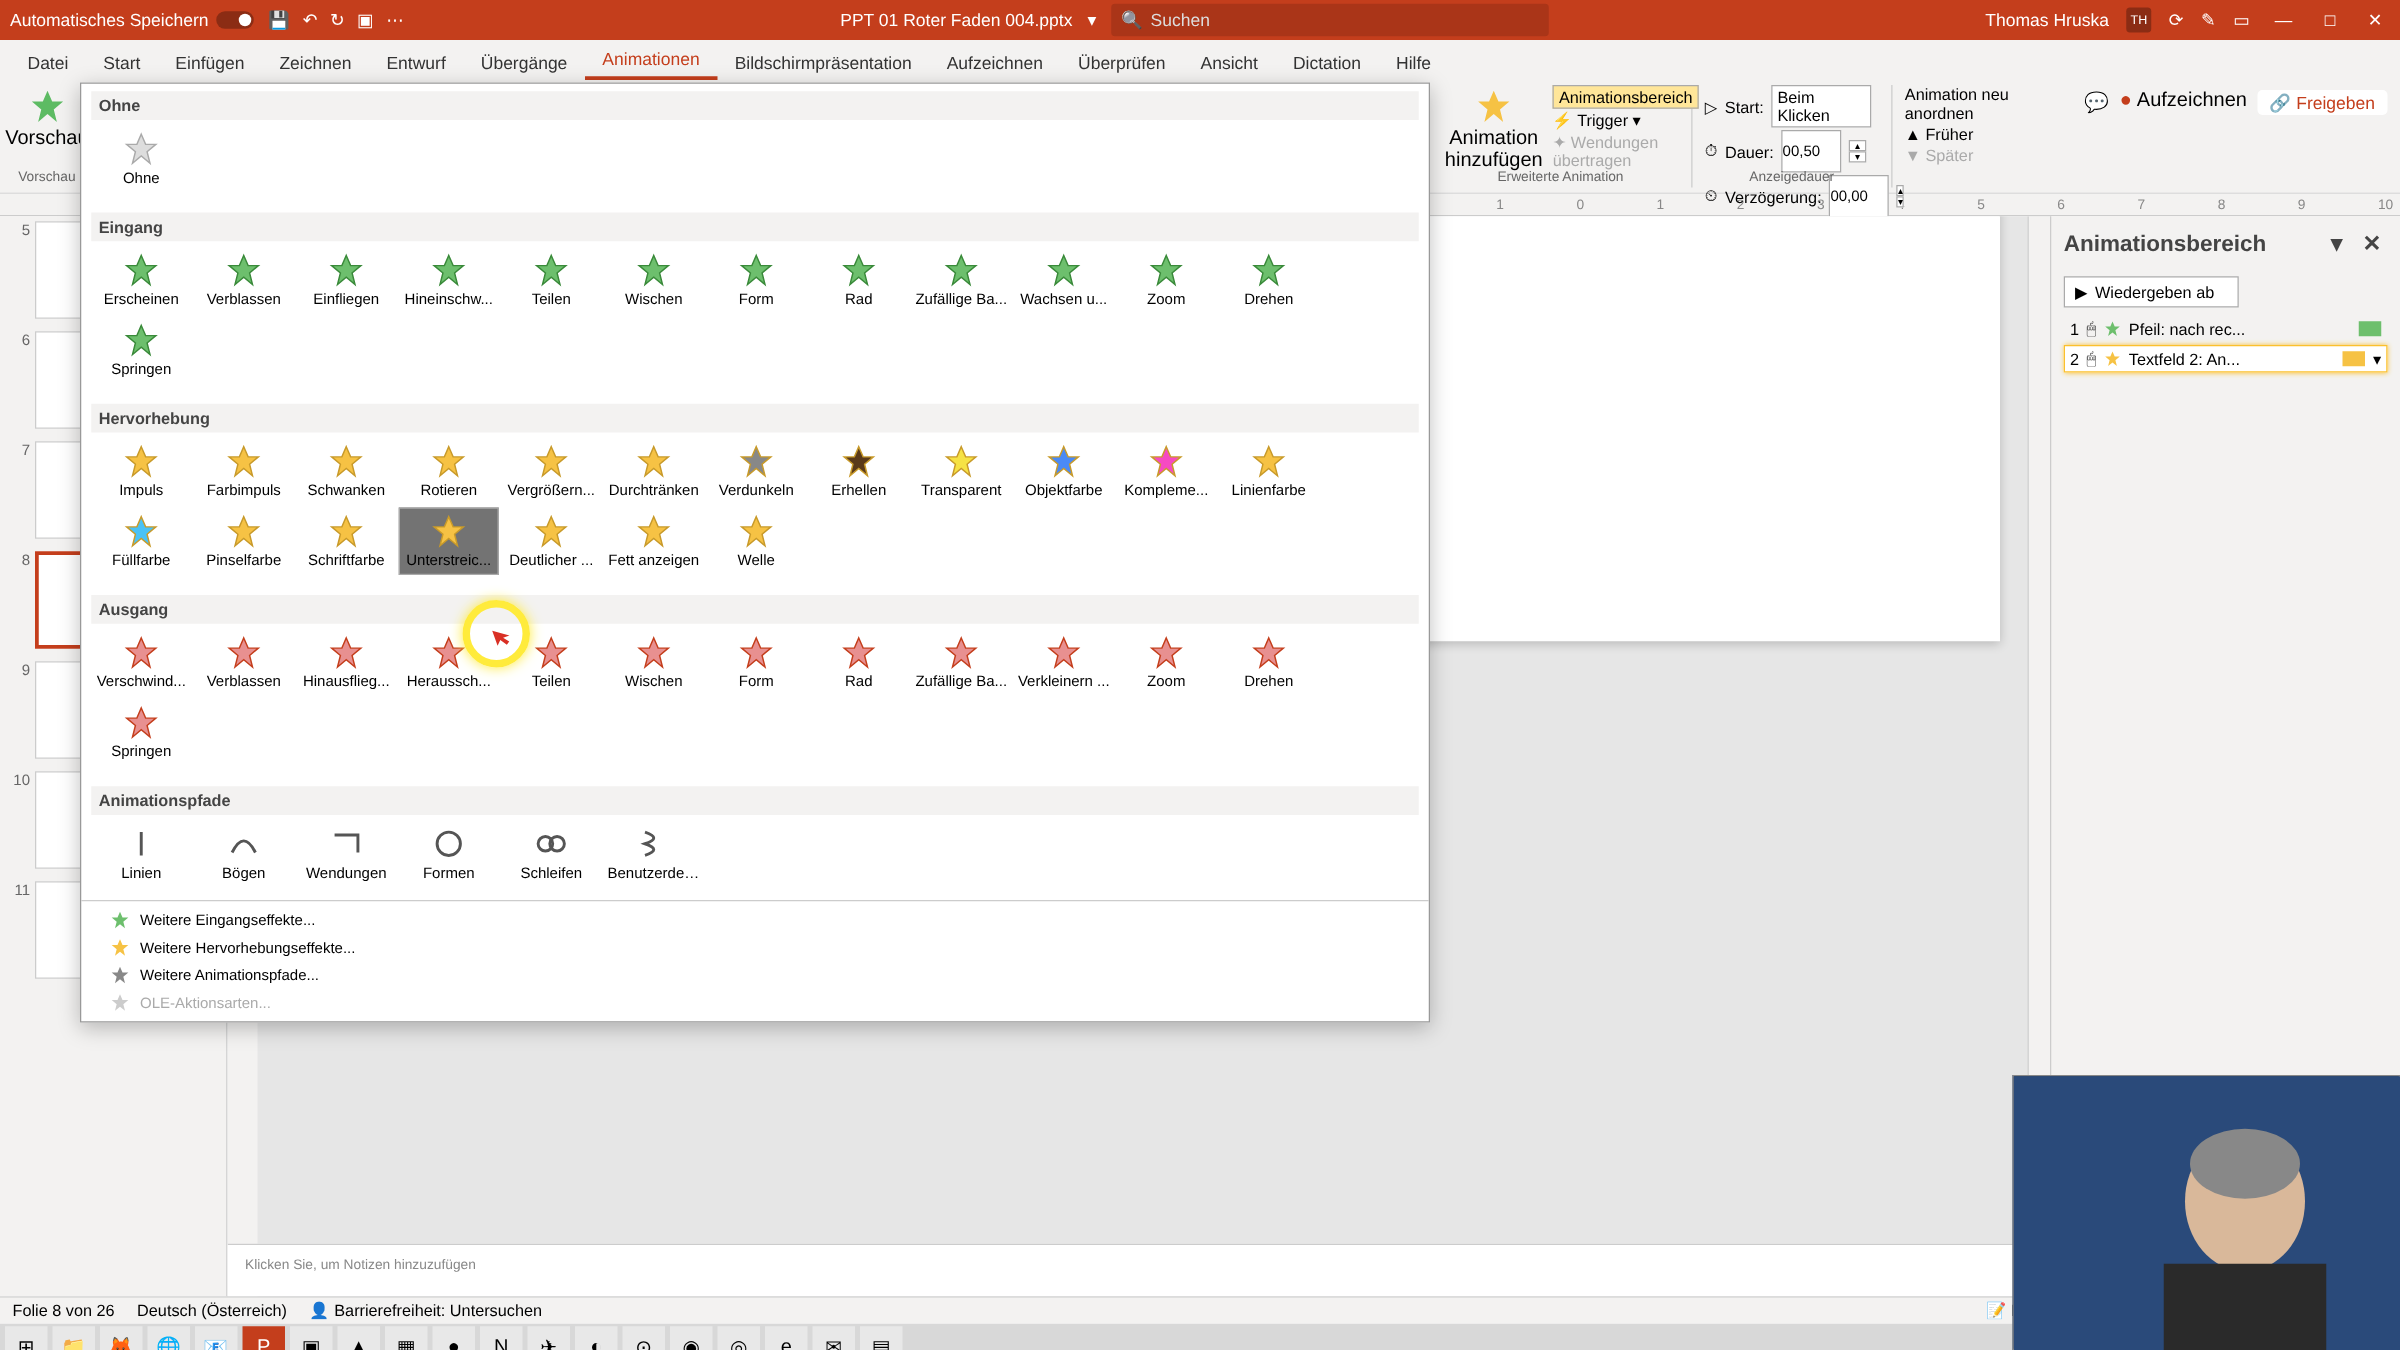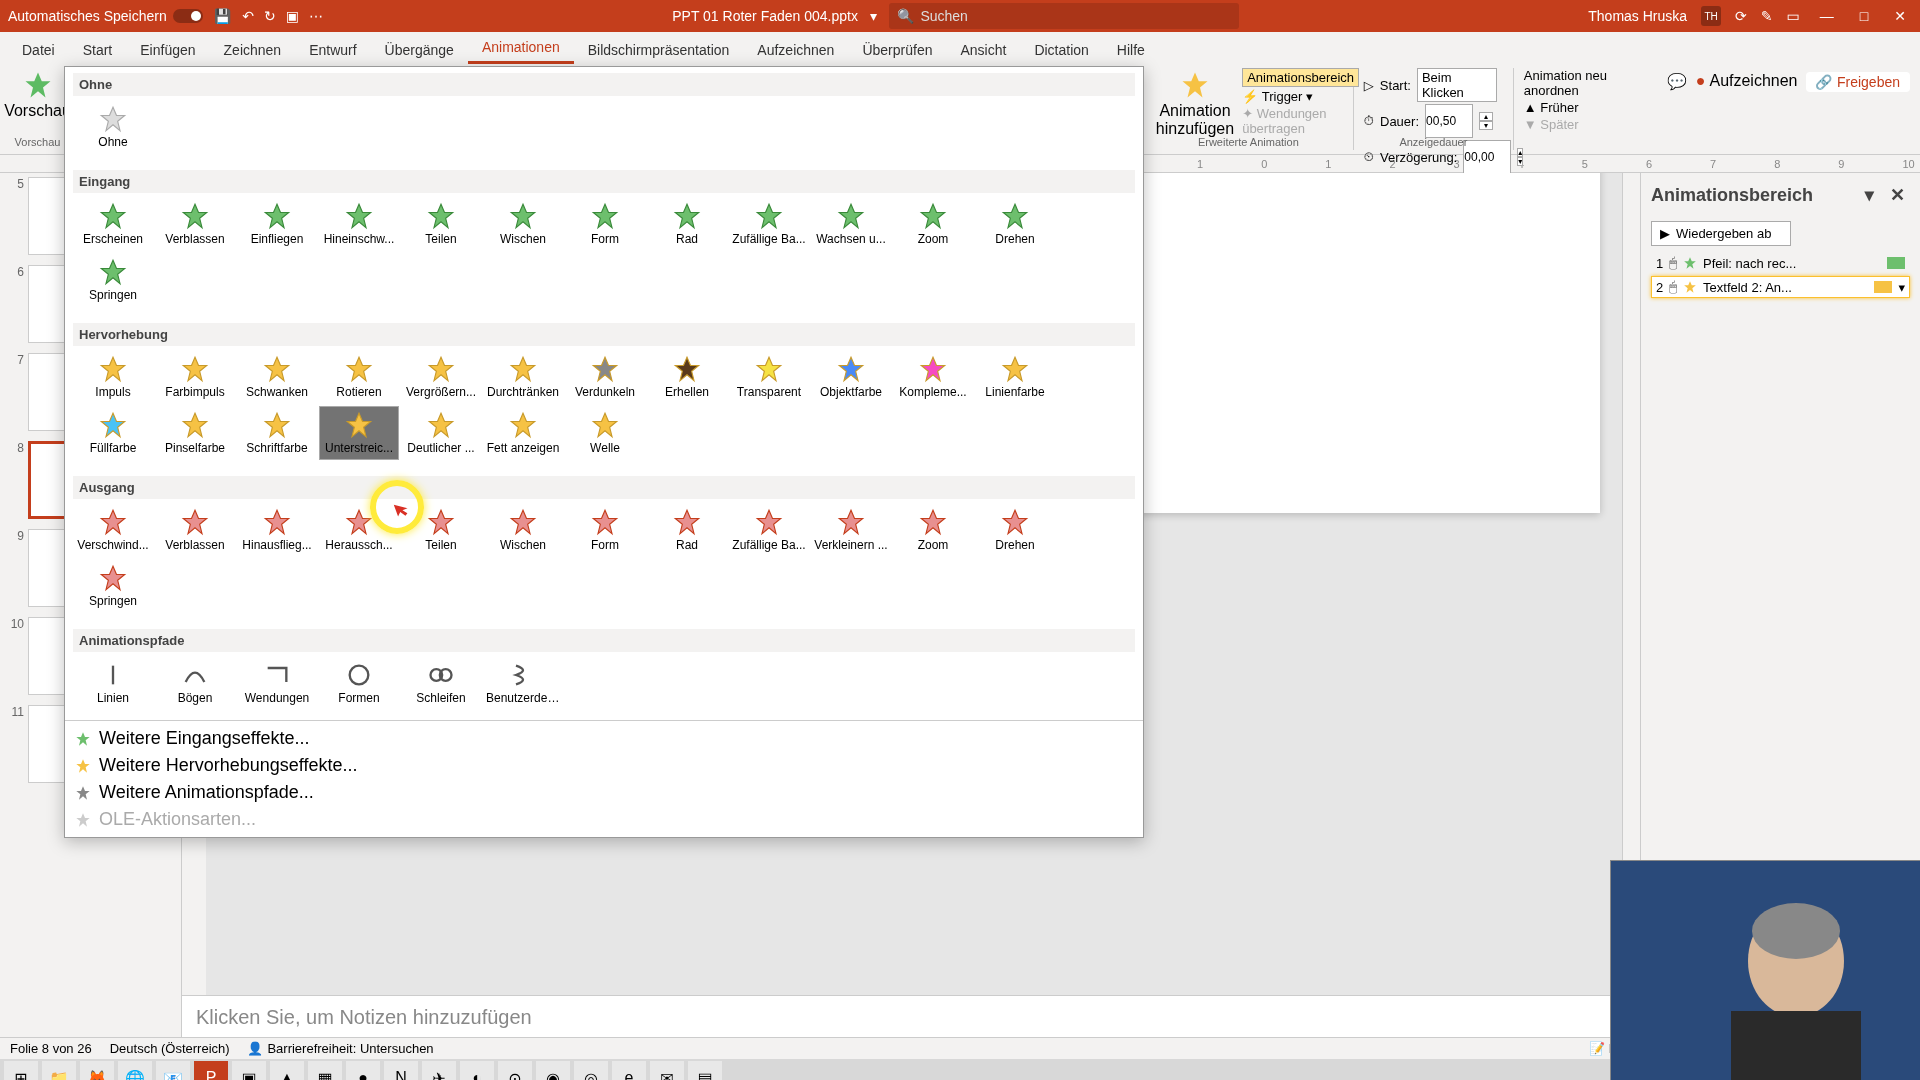--- a/index.html
+++ b/index.html
@@ -30,21 +30,21 @@
 .ruler{height:18px;background:#f3f2f1;border-bottom:1px solid #ccc;font-size:11px;display:flex;align-items:center;gap:58px;padding-left:220px;color:#888}
 .main{display:flex;height:calc(1080px - 16px - 32px - 90px - 18px - 22px - 38px);position:relative}
 .thumbs{width:182px;background:#f3f2f1;border-right:1px solid #ccc;overflow:hidden;padding:4px;display:flex;flex-direction:column;gap:10px}
 .thumb{display:flex;gap:4px}
 .thumb-num{font-size:12px;color:#666;width:20px;text-align:right}
 .thumb-slide{width:140px;height:78px;background:#fff;border:1px solid #ccc;position:relative}
 .thumb-slide.sel{border:3px solid #C43E1C}
 .canvas{flex:1;background:#e6e6e6;position:relative;overflow:hidden}
 .slide-area{position:absolute;left:60px;right:40px;top:-400px;height:740px;background:#fff;box-shadow:0 2px 8px rgba(0,0,0,.2)}
 .author{position:absolute;left:480px;top:680px;font-size:26px}
-.notes{position:absolute;bottom:0;left:0;right:0;height:42px;border-top:1px solid #ccc;background:#fff;padding:10px 14px;color:#888;font-size:20px}
+.notes{position:absolute;bottom:0;left:0;right:0;height:42px;border-top:1px solid #ccc;background:#fff;padding:10px 14px;color:#888;font-size:11px}
 .anim-pane{width:280px;border-left:1px solid #ccc;background:#f3f2f1;display:flex;flex-direction:column}
 .ap-head{display:flex;align-items:center;padding:8px 10px;font-size:18px;font-weight:600;color:#444;justify-content:space-between}
 .ap-controls{display:flex;gap:6px}
 .ap-controls span{padding:2px 4px;border:1px solid transparent}
 .ap-play{margin:4px 10px;padding:4px 8px;border:1px solid #aaa;background:#fff;display:flex;align-items:center;gap:6px;font-size:13px;width:140px}
 .ap-item{margin:2px 10px;display:flex;align-items:center;gap:6px;font-size:13px;padding:2px 4px;border:1px solid transparent}
 .ap-item.sel{background:#fff;border:1px solid #FBC02D;box-shadow:0 0 4px #FBC02D}
 .ap-shape{width:14px;height:14px}
 .ap-bar{width:18px;height:12px}
 .statusbar{height:22px;background:#f3f2f1;border-top:1px solid #ccc;display:flex;align-items:center;font-size:13px;gap:18px;padding:0 10px}
@@ -53,21 +53,21 @@
 .tb-app{width:34px;height:34px;background:#e8e8e8;display:flex;align-items:center;justify-content:center;font-size:16px}
 .tb-weather{margin-left:auto;display:flex;align-items:center;gap:6px;font-size:14px;padding-right:10px}
 .gallery{position:absolute;left:64px;top:0;width:1080px;background:#fff;border:1px solid #999;box-shadow:0 4px 16px rgba(0,0,0,.25);z-index:100}
 .gal-section{padding:6px 8px}
 .gal-head{font-size:13px;font-weight:600;color:#444;padding:4px 6px;background:#f3f2f1}
 .gal-grid{display:flex;flex-wrap:wrap;gap:2px;padding:4px 0}
 .gal-item{width:80px;display:flex;flex-direction:column;align-items:center;padding:4px 2px;border:1px solid transparent;gap:2px}
 .gal-item.hl{border:1px solid #aaa;background:#737373}
 .gal-label{font-size:12px;text-align:center;white-space:nowrap;overflow:hidden;text-overflow:ellipsis;width:100%}
 .gal-links{border-top:1px solid #ccc;padding:4px 0}
-.gal-link{display:flex;align-items:center;gap:8px;padding:3px 10px;font-size:18px}
+.gal-link{display:flex;align-items:center;gap:8px;padding:3px 23px;font-size:12px}
 .gal-link.dis{color:#aaa}
 .gal-link .lk-star{width:16px;height:16px}
 .highlight-ring{position:absolute;border:6px solid #FFEB3B;border-radius:50%;width:54px;height:54px;box-shadow:0 0 10px #FFEB3B;z-index:200;pointer-events:none}
 .cursor-arrow{position:absolute;width:18px;height:18px;z-index:201;transform:rotate(-20deg)}
 .rex-col{display:flex;flex-direction:column;gap:2px;font-size:13px}
 svg{display:block}
 .tb-icons{display:flex;gap:10px;align-items:center}
 .share-btn{background:#fff;color:#C43E1C;border-radius:4px;padding:2px 10px;font-size:14px;display:flex;align-items:center;gap:4px}
 .record-btn{display:flex;align-items:center;gap:4px}
 .webcam{position:absolute;bottom:0;right:0;width:310px;height:220px;background:#1a3860;border:1px solid #888;z-index:50}

